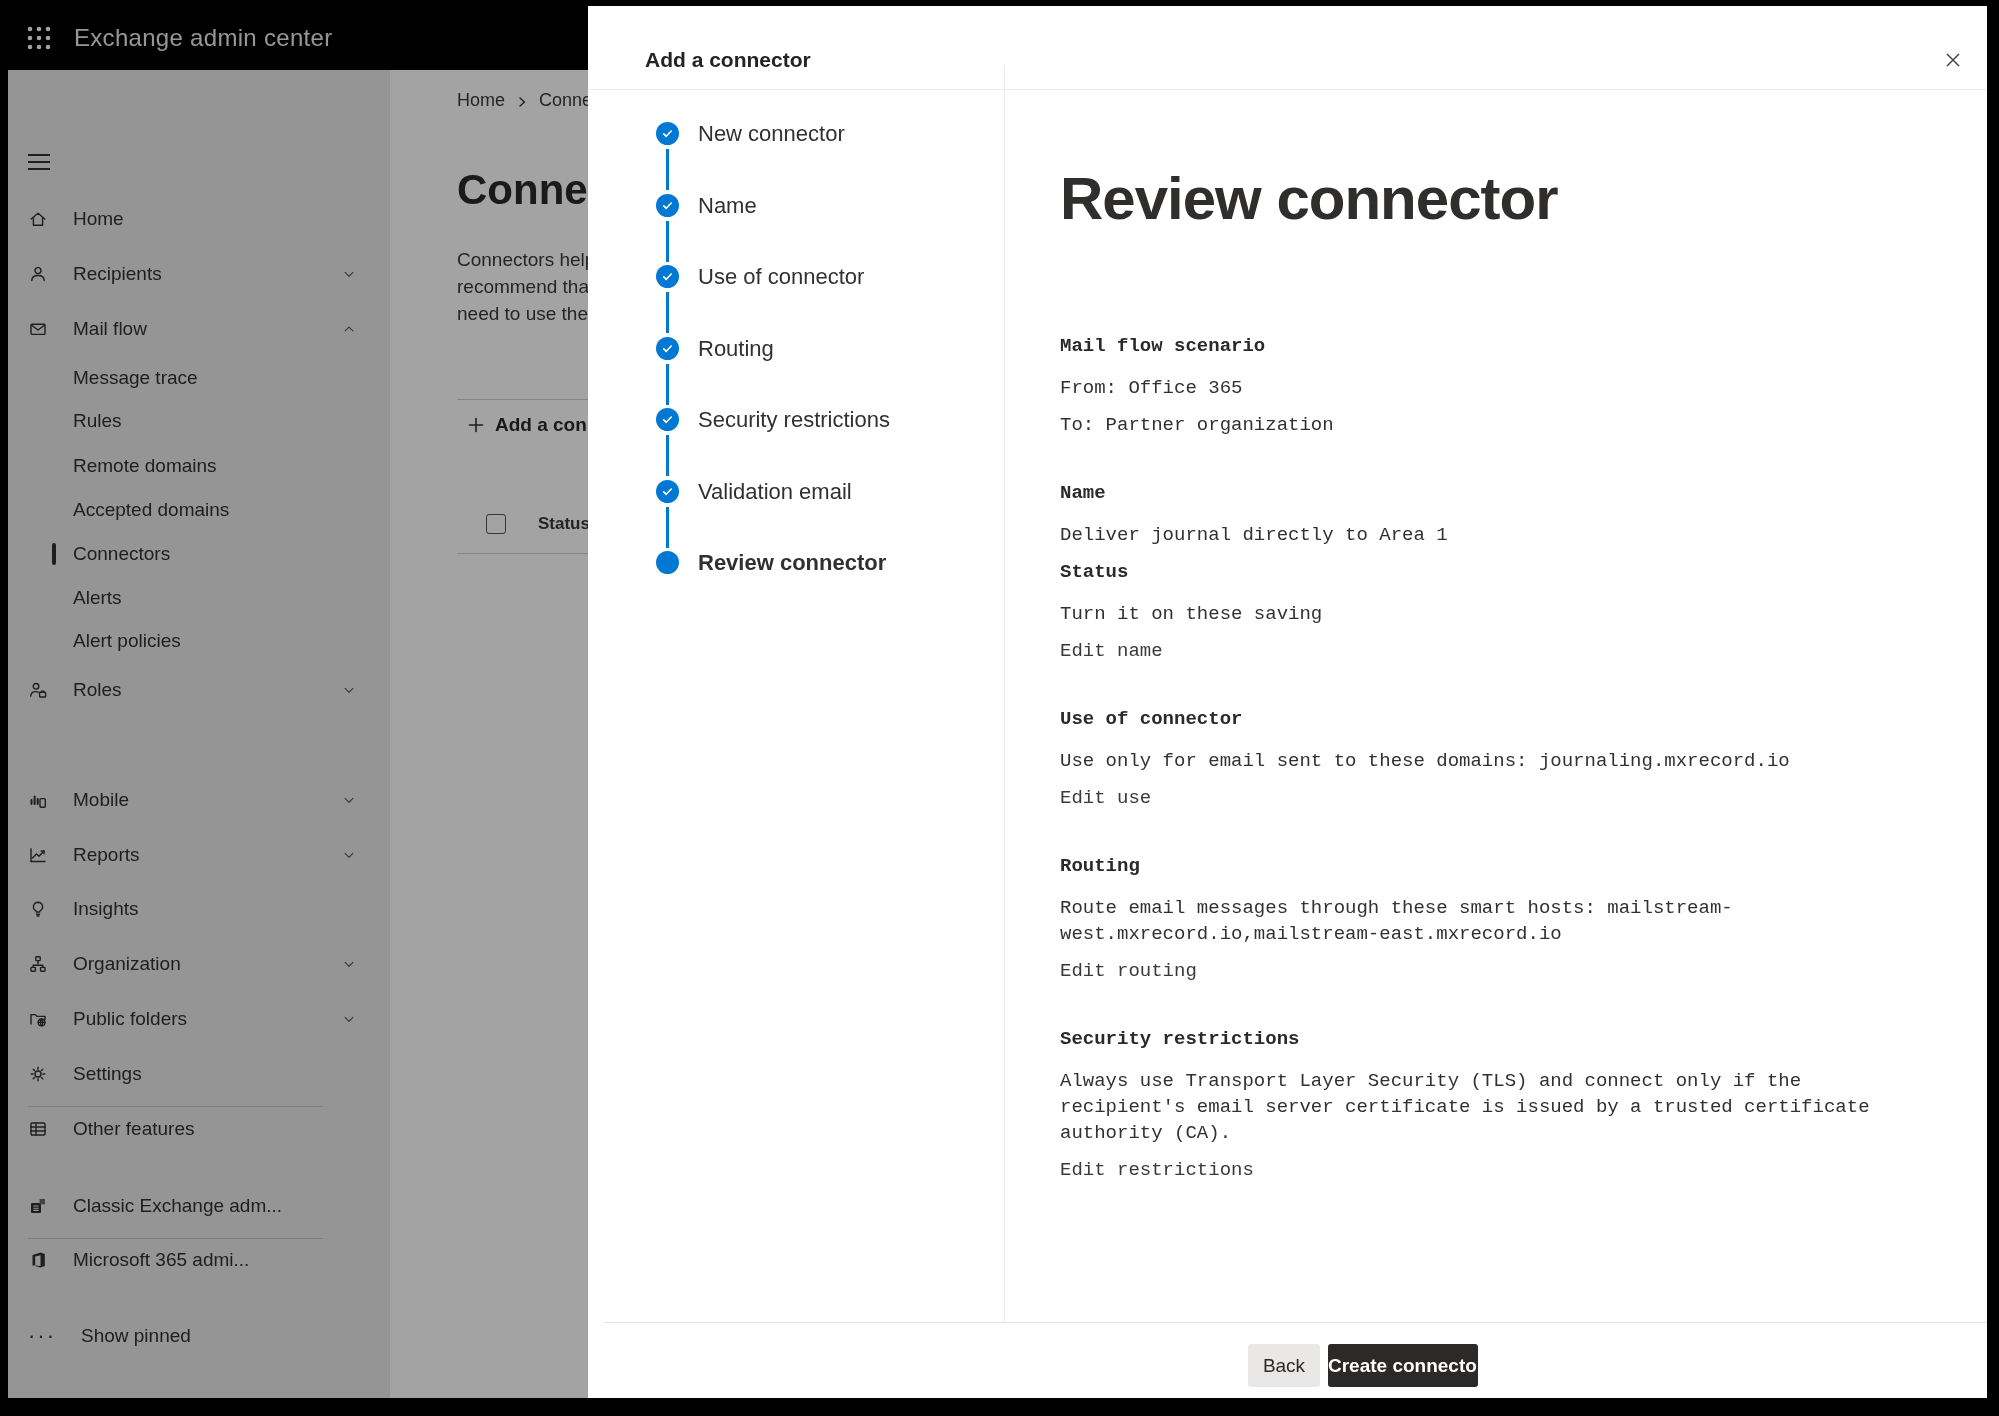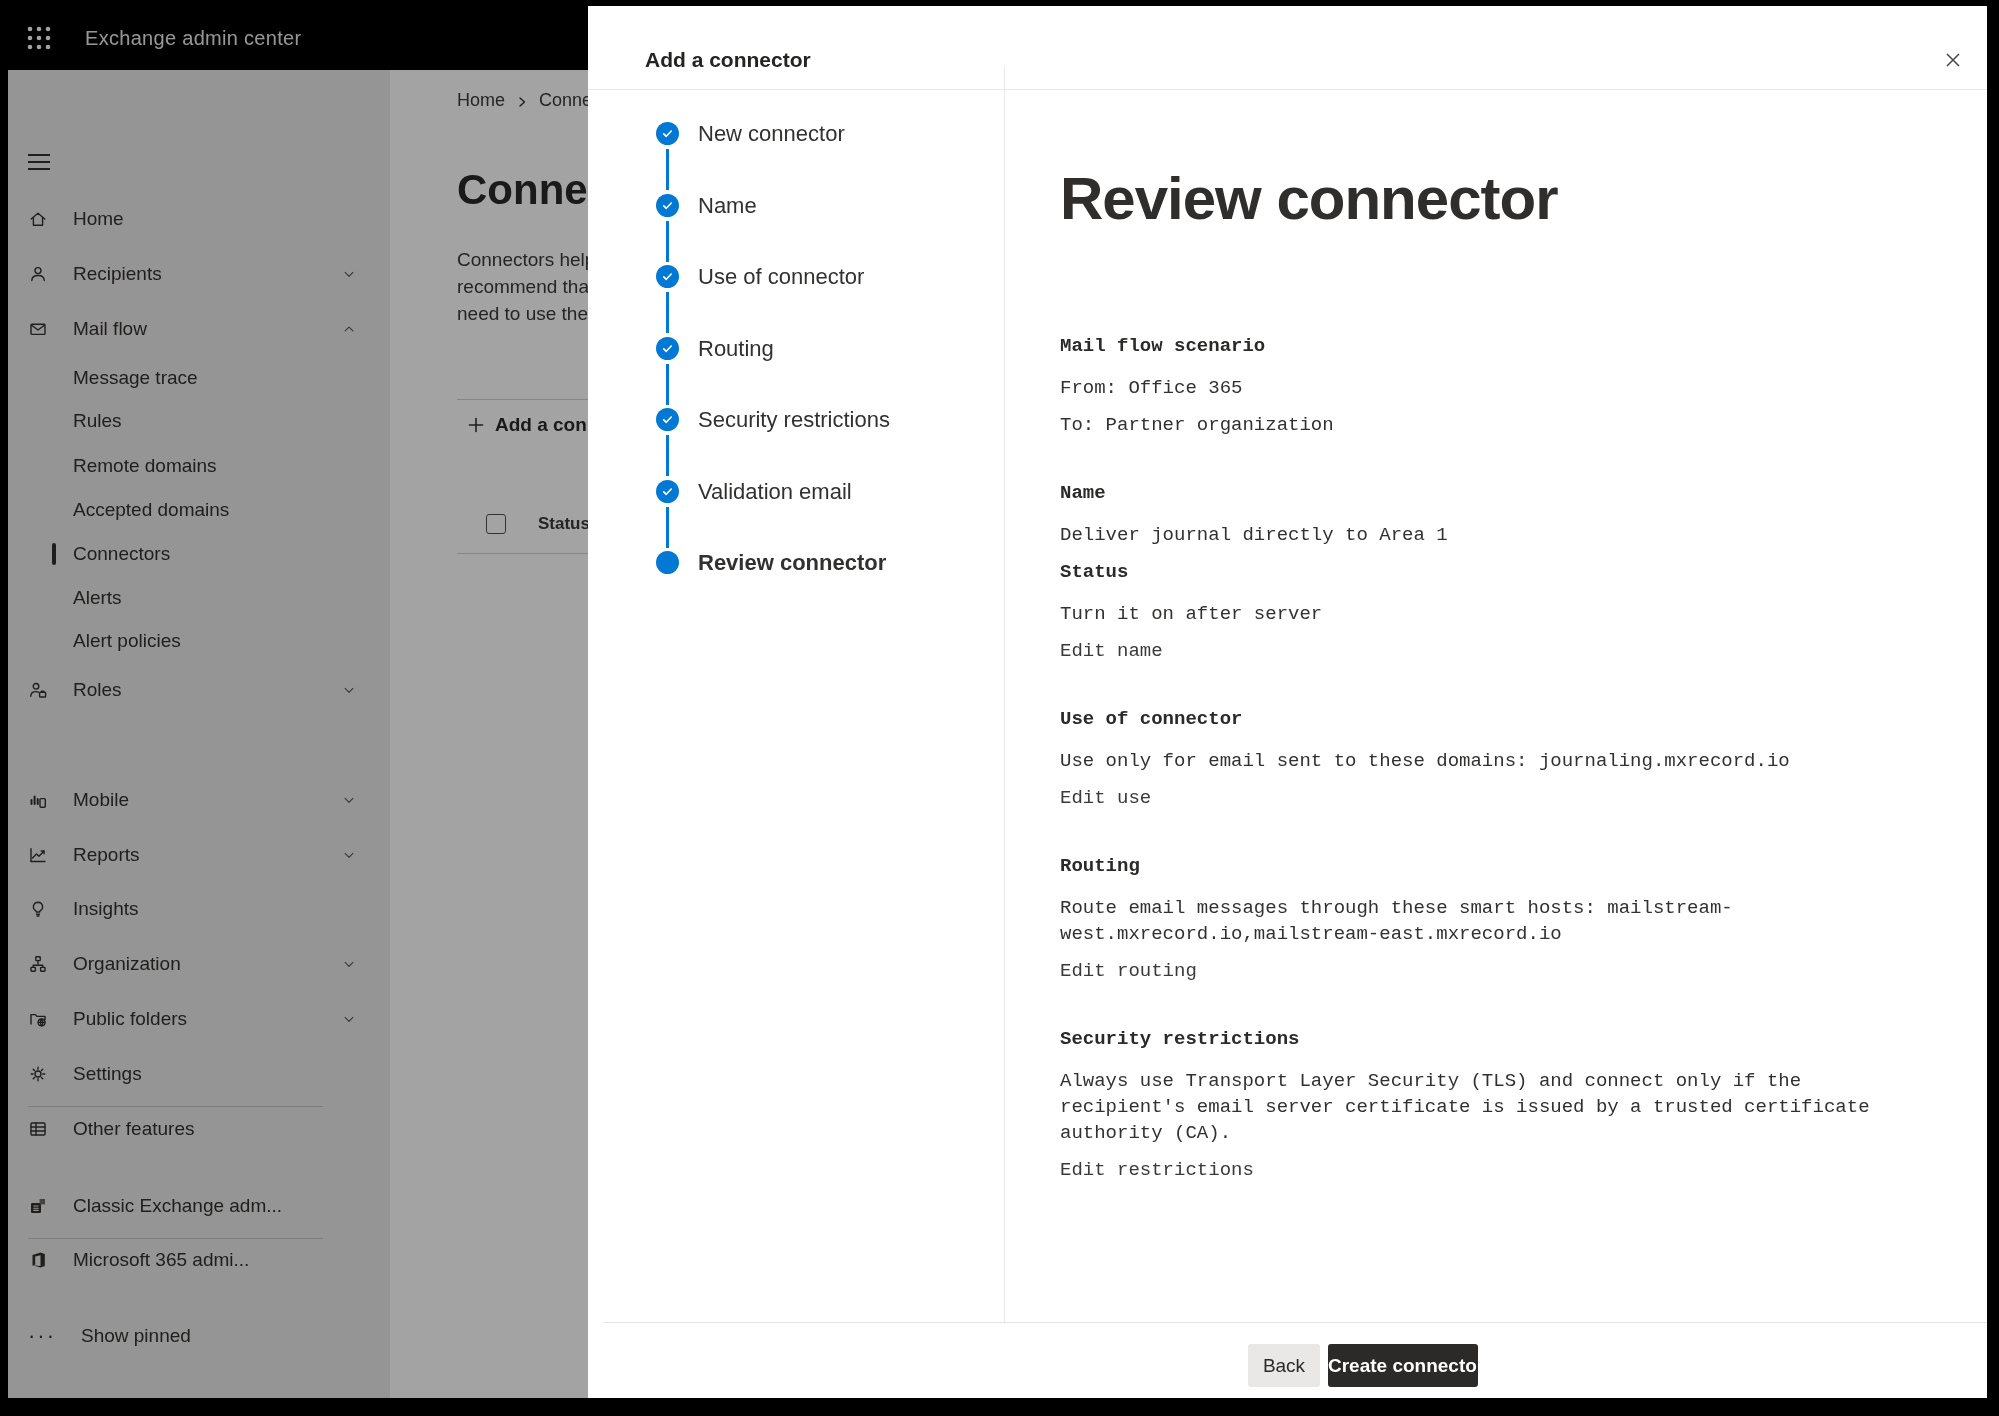--- a/index.html
+++ b/index.html
@@ -12,21 +12,21 @@
     --create-btn-bg:#2b2a29;
   }
   *{margin:0;padding:0;box-sizing:border-box;}
   html,body{width:1999px;height:1416px;}
   body{background:#000;font-family:"Liberation Sans","DejaVu Sans",sans-serif;color:var(--text);overflow:hidden;}
   #window{position:absolute;left:8px;top:6px;width:1979px;height:1392px;background:#fff;overflow:hidden;}
 
   
   #topbar{position:absolute;left:0;top:0;width:100%;height:64px;background:var(--topbar-bg);}
   #waffle{position:absolute;left:18px;top:19px;width:26px;height:26px;cursor:pointer;}
-  #topbar .app-title{position:absolute;left:77px;top:0;line-height:64px;font-size:20px;color:rgba(255,255,255,.92);letter-spacing:.3px;}
+  #topbar .app-title{position:absolute;left:66px;top:0;line-height:64px;font-size:24px;color:rgba(255,255,255,.92);letter-spacing:.3px;}
 
   
   #sidebar{position:absolute;left:0;top:64px;width:382px;height:1328px;background:var(--sidebar-bg);}
   .nav-row{position:absolute;left:0;width:382px;height:40px;display:flex;align-items:center;cursor:pointer;}
   .nav-row .ic{width:20px;height:20px;margin-left:20px;flex:0 0 auto;}
   .nav-row .lbl{margin-left:25px;font-size:19px;color:var(--text);white-space:nowrap;}
   .nav-row.sub .lbl{margin-left:65px;}
   .nav-row .chev{position:absolute;left:334px;width:14px;height:14px;}
   .sel-bar{position:absolute;left:44px;width:4px;height:22px;background:#323130;border-radius:2px;}
   .side-div{position:absolute;left:20px;width:295px;height:1px;background:#c9c7c5;}
@@ -390,21 +390,21 @@
         <p>To: Partner organization</p>
       </div>
 
       <div class="section">
         <h3>Name</h3>
         <p>Deliver journal directly to Area 1</p>
       </div>
 
       <div class="section tight">
         <h3>Status</h3>
-        <p>Turn it on after server</p>
+        <p>Turn it on these saving</p>
         <a class="edit">Edit name</a>
       </div>
 
       <div class="section">
         <h3>Use of connector</h3>
         <p>Use only for email sent to these domains: journaling.mxrecord.io</p>
         <a class="edit">Edit use</a>
       </div>
 
       <div class="section">

